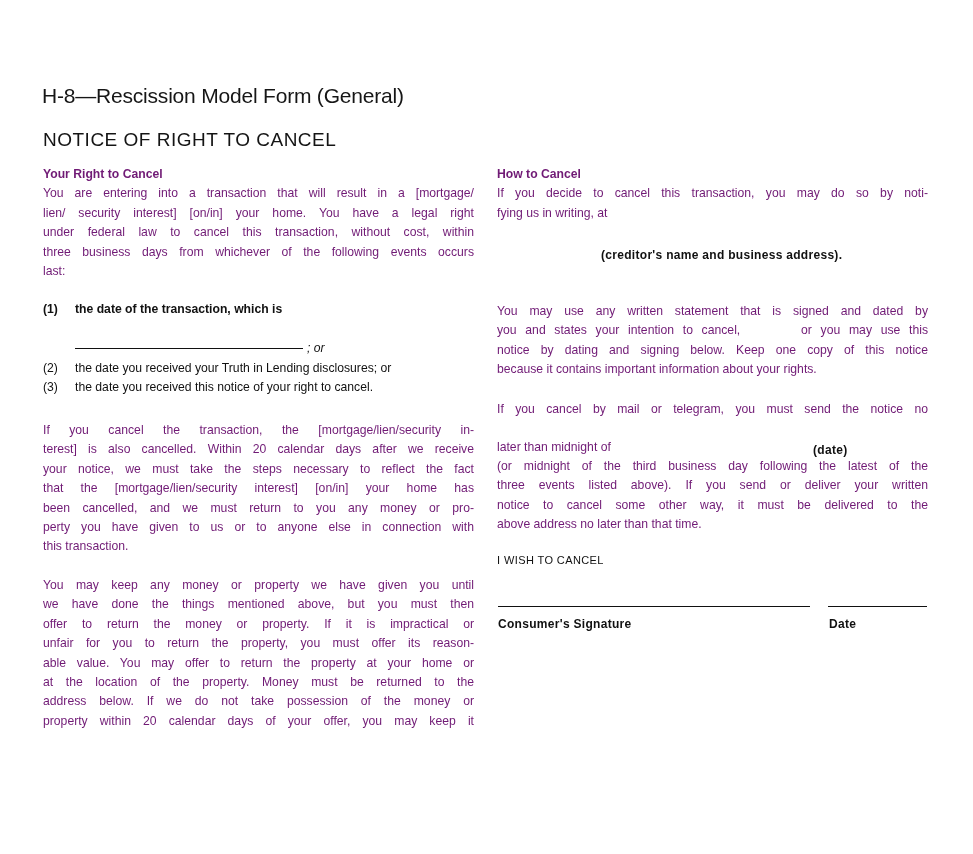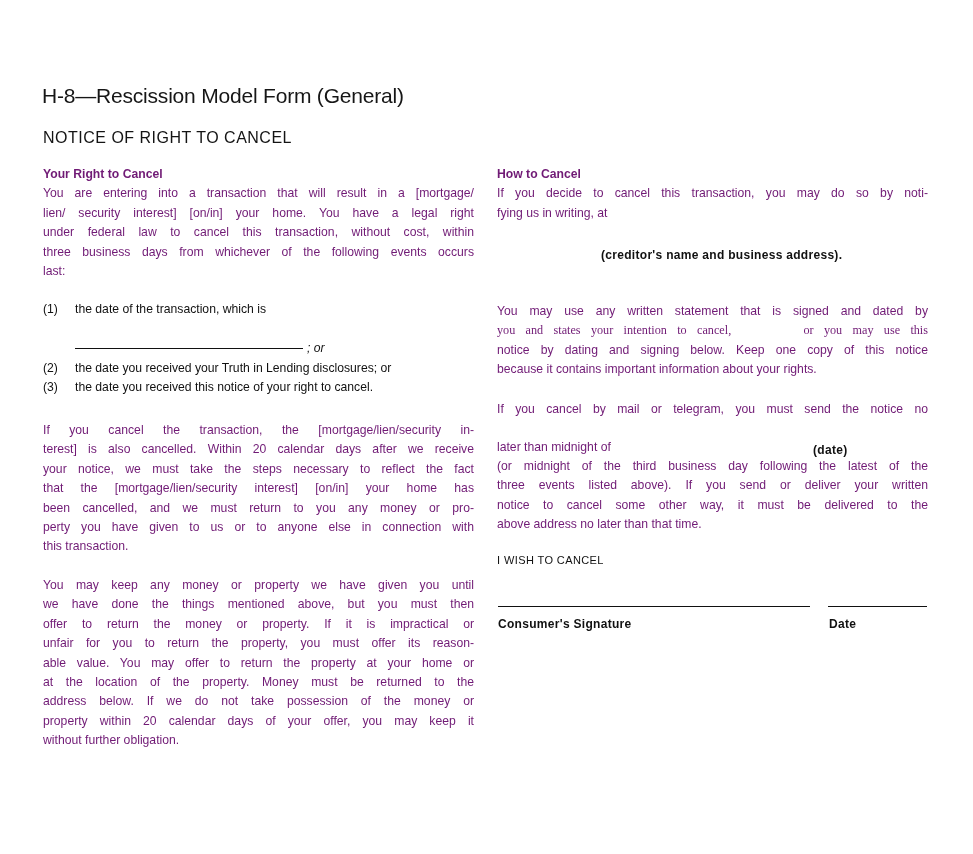--- a/index.html
+++ b/index.html
@@ -3,21 +3,21 @@
   <meta charset="utf-8">
   <style>
     html, body { margin: 0; padding: 0; background: #ffffff; }
     body {
       width: 973px; height: 854px; position: relative; overflow: hidden;
       color: #111111;
       font-family: "Liberation Sans", "DejaVu Sans", sans-serif;
     }
     .abs { position: absolute; }
     .title { left: 42px; top: 84px; font-size: 21px; letter-spacing: -0.2px; color: #161616; white-space: nowrap; }
-    .notice { left: 43px; top: 129px; font-size: 16px; letter-spacing: 0.5px; color: #141414; white-space: nowrap; }
+    .notice { left: 43px; top: 129px; font-size: 19px; letter-spacing: 0.5px; color: #141414; white-space: nowrap; }
     .col { font-size: 12.2px; line-height: 19.4px; color: #701a75; }
     .left { left: 43px; width: 431px; }
     .right { left: 497px; width: 431px; }
     .heading { font-weight: bold; font-size: 12.2px; line-height: 19.4px; }
     .line { display: block; white-space: nowrap; }
     .jline { display: block; text-align: justify; text-align-last: justify; white-space: nowrap; }
     .small { font-size: 12px; font-weight: bold; letter-spacing: 0.3px; }
     .item { position: absolute; white-space: nowrap; font-size: 12.2px; }
     .num { display: inline-block; width: 32px; }
     .blank { display: inline-block; width: 228px; border-bottom: 1.5px solid #111; vertical-align: 3px; margin-right: 4px; }
@@ -37,21 +37,21 @@
     <div>
       <span class="jline">You are entering into a transaction that will result in a [mortgage/</span>
       <span class="jline">lien/ security interest]  [on/in]  your home. You have a legal right</span>
       <span class="jline">under federal law to cancel this transaction, without cost, within</span>
       <span class="jline">three business days from whichever of the following events occurs</span>
       <span class="line">last:</span>
     </div>
   </div>
 
   <div>
-    <div class="item" style="left:43px; top:302px;">
+    <div class="item" style="left:43px; top:302px;font-weight:bold;">
       <span class="num">(1)</span><span>the date of the transaction, which is</span>
     </div>
     <div class="item" style="left:75px; top:341px;font-style:italic;">
       <span class="blank"></span><span>; or</span>
     </div>
     <div class="item" style="left:43px; top:361px;">
       <span class="num">(2)</span><span>the date you received your Truth in Lending disclosures; or</span>
     </div>
     <div class="item" style="left:43px; top:380px;">
       <span class="num">(3)</span><span>the date you received this notice of your right to cancel.</span>
@@ -70,34 +70,33 @@
 
   <div class="abs col left" style="top:576px;">
     <span class="jline">You may keep any money or property we have given you until</span>
     <span class="jline">we have done the things mentioned above, but you must then</span>
     <span class="jline">offer to return the money or property. If it is impractical or</span>
     <span class="jline">unfair for you to return the property, you must offer its reason-</span>
     <span class="jline">able value. You may offer to return the property at your home or</span>
     <span class="jline">at the location of the property. Money must be returned to the</span>
     <span class="jline">address below. If we do not take possession of the money or</span>
     <span class="jline">property within 20 calendar days of your offer, you may keep it</span>
-    <span class="line">without further obligation.</span>
   </div>
 
   <div class="abs col right" style="top:165px;">
     <div class="heading">How to Cancel</div>
     <span class="jline">If you decide to cancel this transaction, you may do so by noti-</span>
     <span class="line">fying us in writing, at</span>
   </div>
 
   <div class="abs small" style="left:601px; top:248px; white-space:nowrap;">(creditor's name and business address).</div>
 
   <div class="abs col right" style="top:302px;">
     <span class="jline">You may use any written statement that is signed and dated by</span>
-    <span class="jline" style="white-space:pre;font-family:Liberation Serif, serif;">you and states your intention to cancel,       or you may use this</span>
+    <span class="jline" style="white-space:pre;">you and states your intention to cancel,       or you may use this</span>
     <span class="jline">notice by dating and signing below. Keep one copy of this notice</span>
     <span class="line">because it contains important information about your rights.</span>
   </div>
 
   <div class="abs col right" style="top:400px;">
     <span class="jline">If you cancel by mail or telegram, you must send the notice no</span>
   </div>
 
   <div class="abs col" style="left:497px; top:438px; white-space:nowrap;">later than midnight of</div>
   <div class="abs small" style="left:780px; top:443px; white-space:nowrap;padding-left:33px;">(date)</div>

